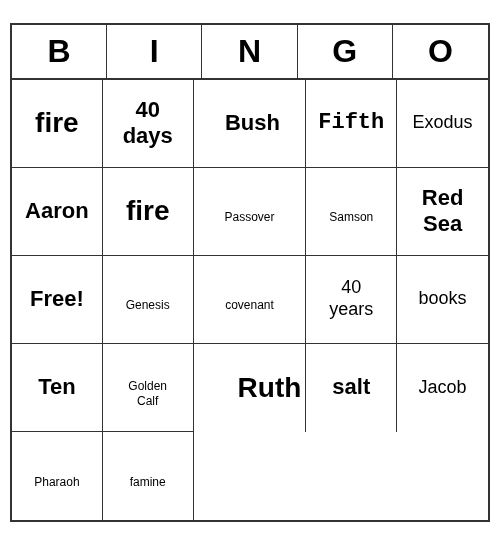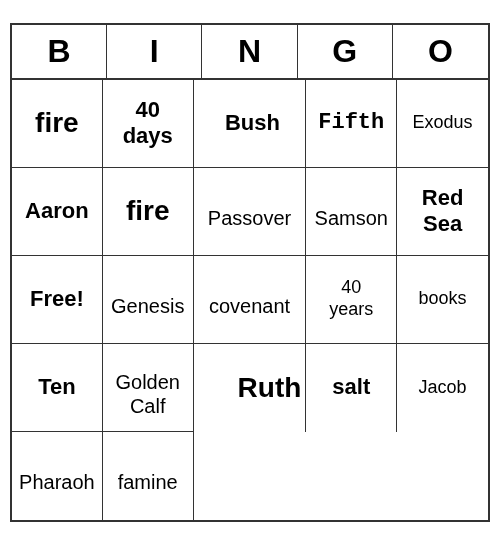--- a/index.html
+++ b/index.html
@@ -51,21 +51,21 @@
     .bingo-grid .bingo-cell:nth-last-child(-n+5) {
       border-bottom: none;
     }
     .cell-text {
       font-size: inherit;
     }
     
     .text-xl { font-size: 28px; font-weight: bold; }
     .text-lg { font-size: 22px; font-weight: bold; }
     .text-md { font-size: 18px; }
-    .text-sm { font-size: 20px; margin-top: 13px; }
+    .text-sm { font-size: 12px; margin-top: 13px; }
   </style>
 </head>
 <body>
 
 <div class="bingo-card">
   <div class="bingo-header">
   <div class="bingo-header-cell">B</div>
       <div class="bingo-header-cell">I</div>
       <div class="bingo-header-cell">N</div>
       <div class="bingo-header-cell">G</div>

